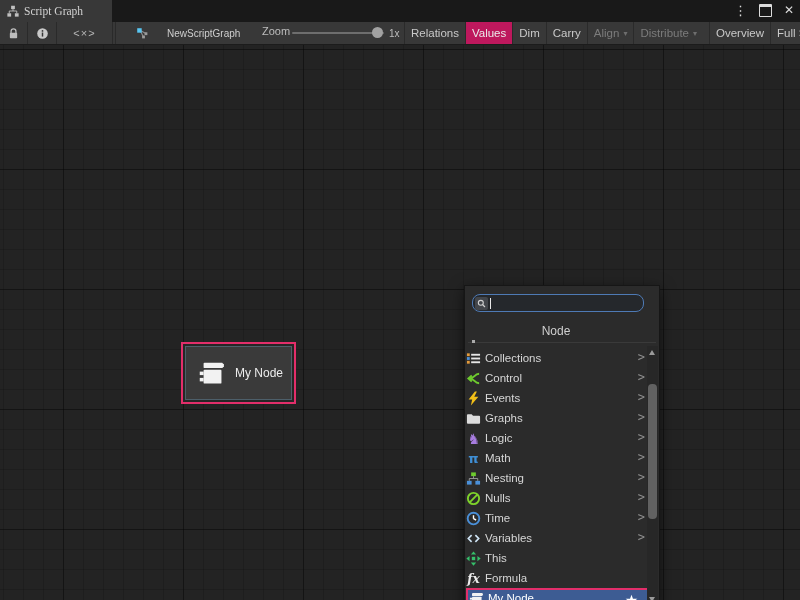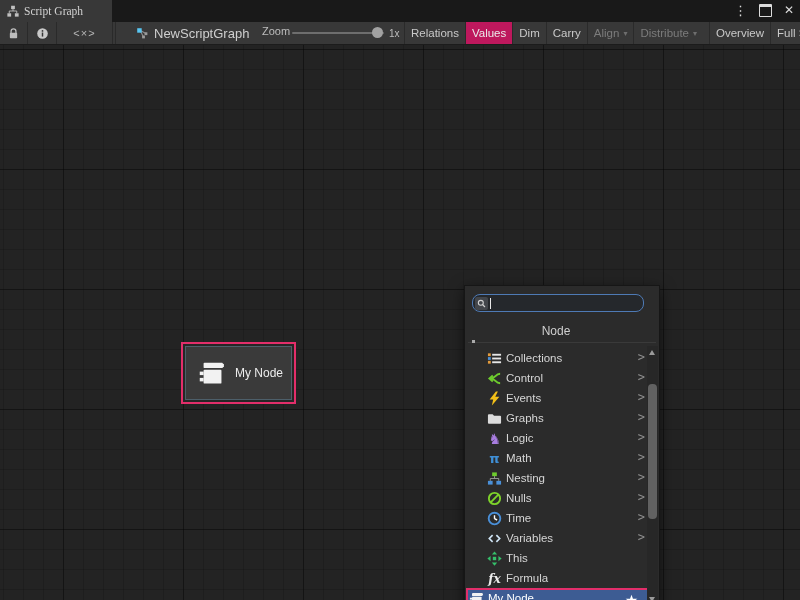--- a/index.html
+++ b/index.html
@@ -20,21 +20,21 @@
   
   .toolbar{position:absolute;left:0;top:22px;width:800px;height:23px;background:#383838;
            border-bottom:1px solid #1c1c1c;box-sizing:border-box;overflow:hidden;}
   .tb-ico-btn{position:absolute;top:0;height:22px;display:flex;align-items:center;justify-content:center;
               border-right:1px solid #2a2a2a;box-sizing:border-box;}
   .tb-lock{left:0;width:28px;}
   .tb-info{left:28px;width:29px;}
   .tb-code{left:57px;width:56px;font-size:11px;color:#b5b5b5;letter-spacing:1px;border-right:1px solid #2a2a2a;}
   .tb-sep{position:absolute;top:0;height:22px;width:1px;background:#2a2a2a;}
   .graphname{position:absolute;left:136px;top:0;height:22px;display:flex;align-items:center;gap:5px;}
-  .graphname span{font-size:13px;color:#cfcfcf;}
+  .graphname span{font-size:10px;color:#cfcfcf;margin-left:13px;}
   .zoomlabel{position:absolute;left:262px;top:0;height:18px;display:flex;align-items:center;font-size:11px;color:#bdbdbd;}
   .slider-track{position:absolute;left:292px;top:10px;width:92px;height:2px;background:#6e6e6e;border-radius:1px;}
   .slider-handle{position:absolute;left:372px;top:5px;width:11px;height:11px;border-radius:50%;background:#a2a2a2;}
   .zoomval{position:absolute;left:389px;top:0;height:22px;display:flex;align-items:center;font-size:10px;color:#bdbdbd;}
   .tb-buttons{position:absolute;left:404px;top:0;height:22px;display:flex;}
   .tbtn{display:flex;align-items:center;gap:4px;padding:0 6px;height:22px;font-size:11.5px;color:#c9c9c9;
         border-left:1px solid #2a2a2a;box-sizing:border-box;white-space:nowrap;background:#383838;}
   .tbtn.active{background:#be185d;color:#eaeaea;}
   .tbtn.disabled{color:#7c7c7c;text-align:right;}
   .tbtn .tarrow{font-size:8px;color:#9a9a9a;}
@@ -65,21 +65,21 @@
              border:1.5px solid var(--search-border-blue,#4e7ab5);border-radius:8px;
              display:flex;align-items:center;padding-left:2px;box-sizing:content-box;}
   .mag{width:13px;height:13px;background:#43464b;border-radius:2px;display:flex;align-items:center;justify-content:center;}
   .caret{width:1px;height:11px;background:#e8e8e8;margin-left:2px;}
   .searchbox input{flex:1;background:transparent;border:none;outline:none;color:#e8e8e8;
                    font-size:11px;font-family:"Liberation Sans",sans-serif;padding:0 4px;min-width:0;}
   .fheader{position:absolute;left:0;top:38px;width:182px;text-align:center;font-size:12px;color:#cfcfcf;}
   .fsep{position:absolute;left:3px;right:3px;top:56px;height:1px;background:#3a3a3a;}
   .fsep-dot{position:absolute;left:7px;top:54px;width:3px;height:3px;background:#ababab;}
   .flist{position:absolute;left:1px;top:62px;width:184px;}
-  .frow{position:relative;height:20px;display:flex;align-items:center;gap:4px;padding-left:21px;box-sizing:border-box;}
+  .frow{position:relative;height:20px;display:flex;align-items:center;gap:4px;padding-left:0;box-sizing:border-box;}
   .frow .ric{width:15px;height:15px;flex:0 0 15px;}
   .rlabel{font-size:11.5px;color:#d6d6d6;}
   .rchev{position:absolute;right:5px;top:2px;font-size:12px;color:#8f8f8f;font-family:"DejaVu Sans Mono",monospace;}
   .rstar{position:absolute;right:10px;top:3.5px;width:13px;height:13px;}
   .frow.selected{background:var(--selection-blue,#3d5c93);border:2px solid var(--accent-pink,#e22e6a);padding-left:1px;}
   .frow.selected .rlabel{color:#ffffff;}
 
   
   .fscroll{position:absolute;right:1px;top:60px;bottom:1px;width:11px;background:#272727;}
   .arr{position:absolute;left:2px;width:0;height:0;border-left:3.5px solid transparent;border-right:3.5px solid transparent;}

